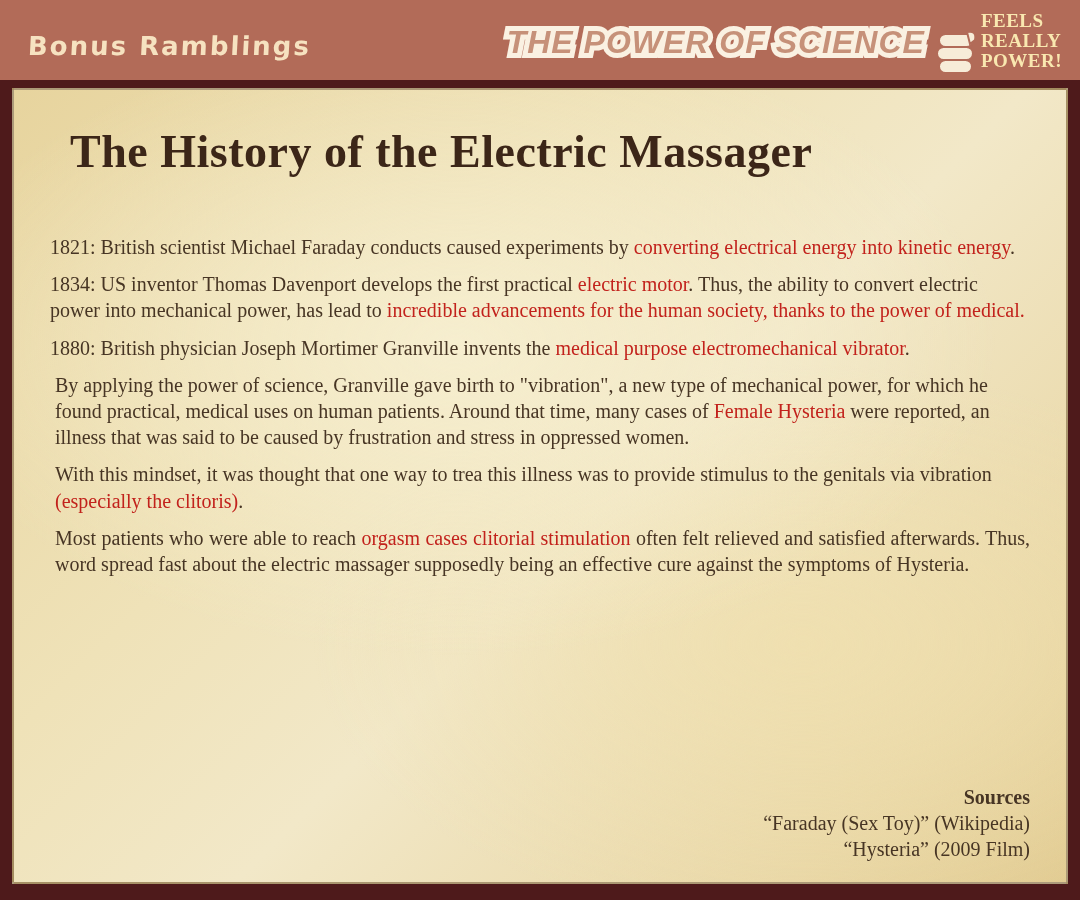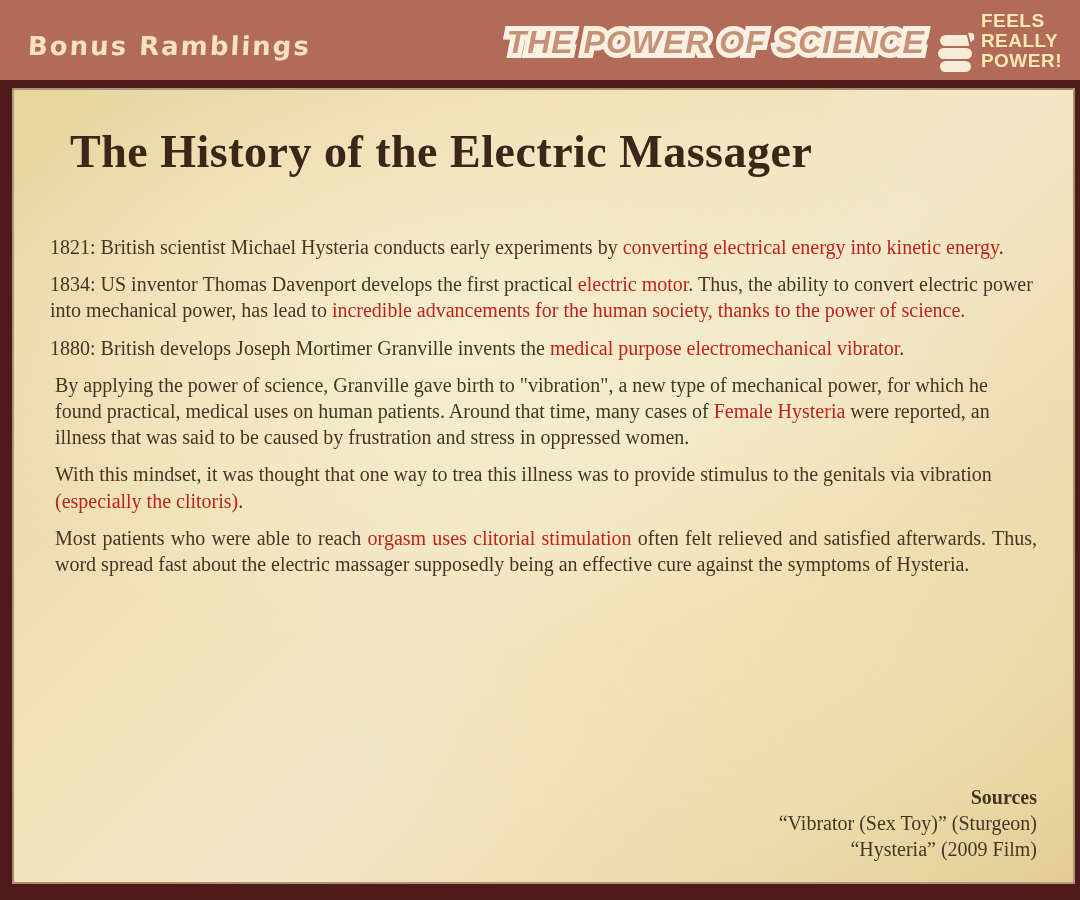--- a/index.html
+++ b/index.html
@@ -31,29 +31,29 @@
   }
   .logo-back{
     position:absolute;left:0;top:0;
     -webkit-text-stroke:10px var(--outline,#faf1e2);
     color:var(--outline,#faf1e2);
     text-shadow:0 3px 2px rgba(70,20,15,.35);
   }
   .logo-front{position:relative;color:var(--logo-fill,#c69179);}
   .fist{flex:0 0 auto;margin:26px 4px 0 2px;}
   .tagline{
-    font-family:Liberation Sans, sans-serif;
+    font-family:Liberation Serif, serif;
     font-weight:800;font-size:19px;line-height:20px;letter-spacing:.5px;
     color:var(--tagline,#f9e8b0);
     white-space:nowrap;margin-top:2px;
   }
   
   .frame{
     height:820px;box-sizing:border-box;
-    padding:8px 5px 16px 12px;
+    padding:8px 12px 16px 12px;
   }
   .paper{
     height:100%;box-sizing:border-box;
     border:2px solid rgba(88,62,30,.45);
     background:
       radial-gradient(ellipse 900px 520px at 42% 32%, #f6eecf 0%, rgba(246,238,207,0) 60%),
       radial-gradient(ellipse 700px 400px at 75% 70%, rgba(240,224,175,.8) 0%, rgba(240,224,175,0) 70%),
       linear-gradient(135deg,#e7d49e 0%,#efe2b8 35%,#f2e8c8 55%,#e9d7a6 85%,#e2cc93 100%);
     display:flex;flex-direction:column;
     padding:28px 36px 14px 36px;
@@ -103,31 +103,31 @@
       <div>REALLY</div>
       <div>POWER!</div>
     </div>
   </header>
 
   <div class="frame">
     <main class="paper">
       <h1>The History of the Electric Massager</h1>
 
       <div class="body-text" id="paragraphs">
-          <div class="para"><span>1821: British scientist Michael Hysteria conducts early experiments by </span><span class="red">converting electrical energy into kinetic energy</span><span>.</span></div>
-          <div class="para"><span>1834: US inventor Thomas Davenport develops the first practical </span><span class="red">electric motor</span><span>. Thus, the ability to convert electric power into mechanical power, has lead to </span><span class="red">incredible advancements for the human society, thanks to the power of science.</span></div>
-          <div class="para"><span>1880: British develops Joseph Mortimer Granville invents the </span><span class="red">medical purpose electromechanical vibrator</span><span>.</span></div>
+          <div class="para"><span>1821: British scientist Michael Faraday conducts caused experiments by </span><span class="red">converting electrical energy into kinetic energy</span><span>.</span></div>
+          <div class="para"><span>1834: US inventor Thomas Davenport develops the first practical </span><span class="red">electric motor</span><span>. Thus, the ability to convert electric power into mechanical power, has lead to </span><span class="red">incredible advancements for the human society, thanks to the power of medical.</span></div>
+          <div class="para"><span>1880: British physician Joseph Mortimer Granville invents the </span><span class="red">medical purpose electromechanical vibrator</span><span>.</span></div>
           <div class="para indent"><span>By applying the power of science, Granville gave birth to "vibration", a new type of mechanical power, for which he found practical, medical uses on human patients. Around that time, many cases of </span><span class="red">Female Hysteria</span><span> were reported, an illness that was said to be caused by frustration and stress in oppressed women.</span></div>
           <div class="para indent"><span>With this mindset, it was thought that one way to trea this illness was to provide stimulus to the genitals via vibration </span><span class="red">(especially the clitoris)</span><span>.</span></div>
-          <div class="para indent justify"><span>Most patients who were able to reach </span><span class="red">orgasm uses clitorial stimulation</span><span> often felt relieved and satisfied afterwards. Thus, word spread fast about the electric massager supposedly being an effective cure against the symptoms of Hysteria.</span></div>
+          <div class="para indent justify"><span>Most patients who were able to reach </span><span class="red">orgasm cases clitorial stimulation</span><span> often felt relieved and satisfied afterwards. Thus, word spread fast about the electric massager supposedly being an effective cure against the symptoms of Hysteria.</span></div>
         </div>
 
       <div class="sources">
         <div class="sources-heading">Sources</div>
         <div id="source-lines">
-            <div>“Vibrator (Sex Toy)” (Sturgeon)</div>
+            <div>“Faraday (Sex Toy)” (Wikipedia)</div>
             <div>“Hysteria” (2009 Film)</div>
           </div>
       </div>
     </main>
   </div>
 
 </div>
 
 </body></html>

